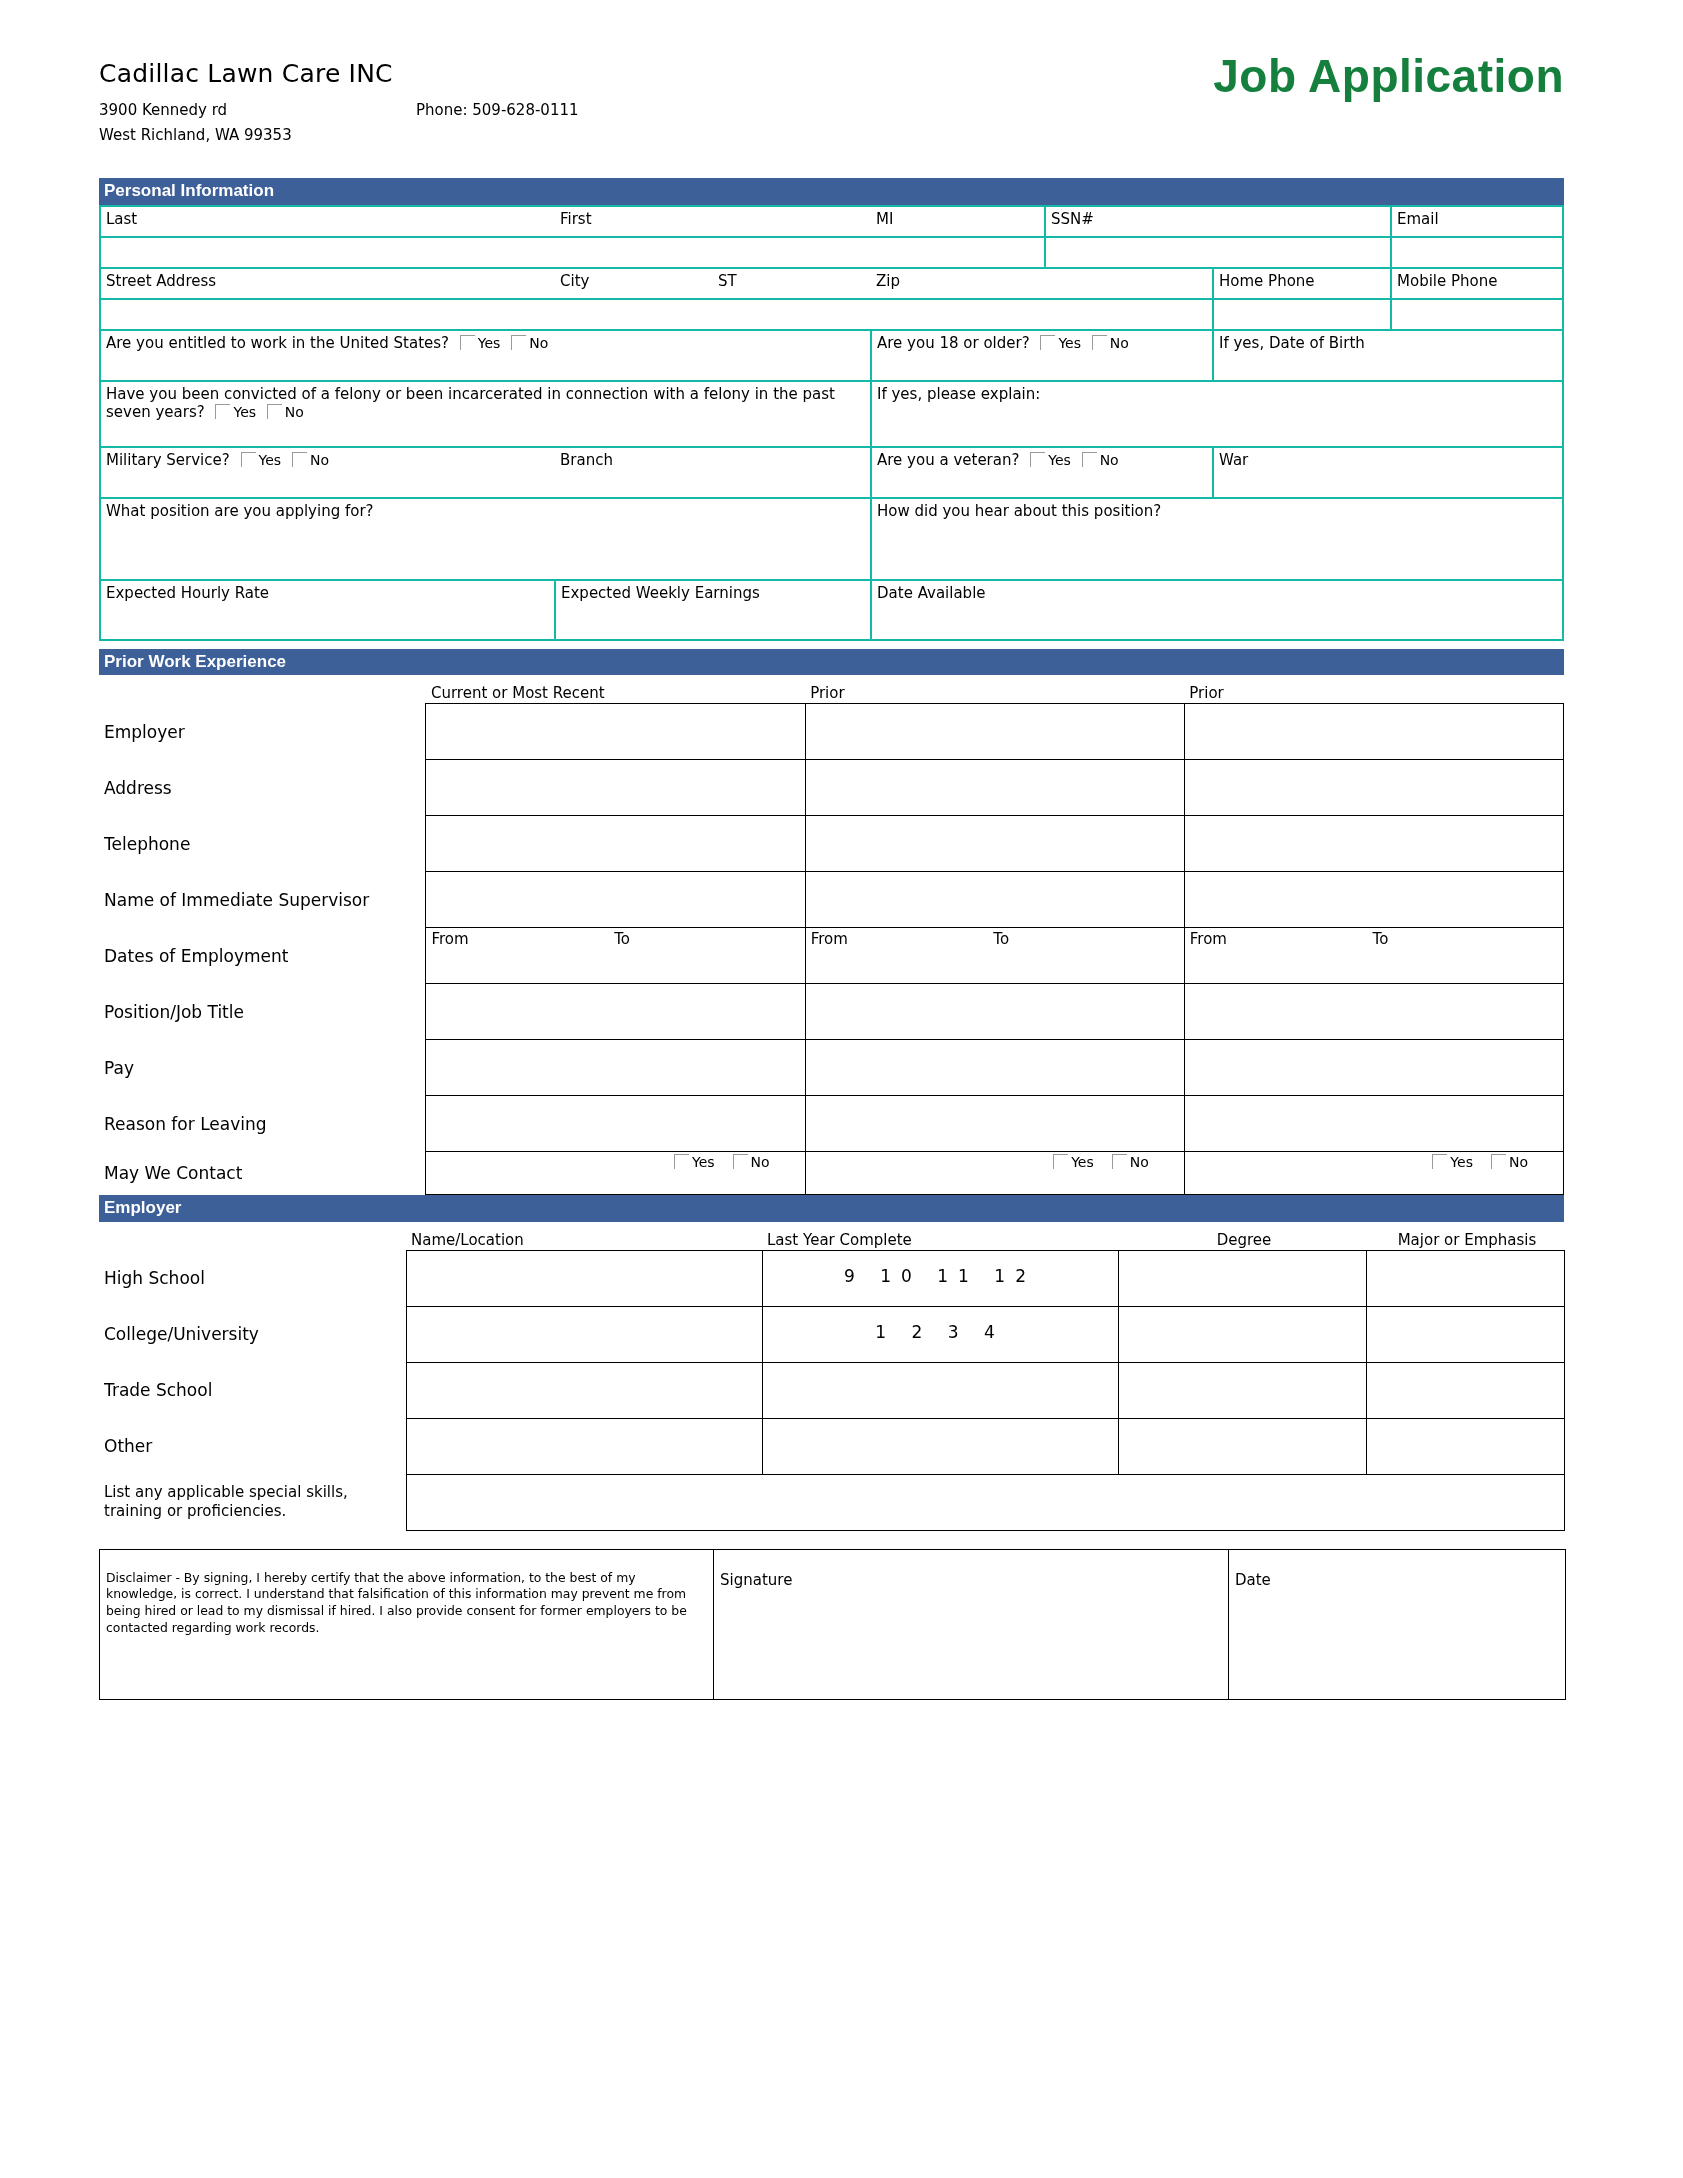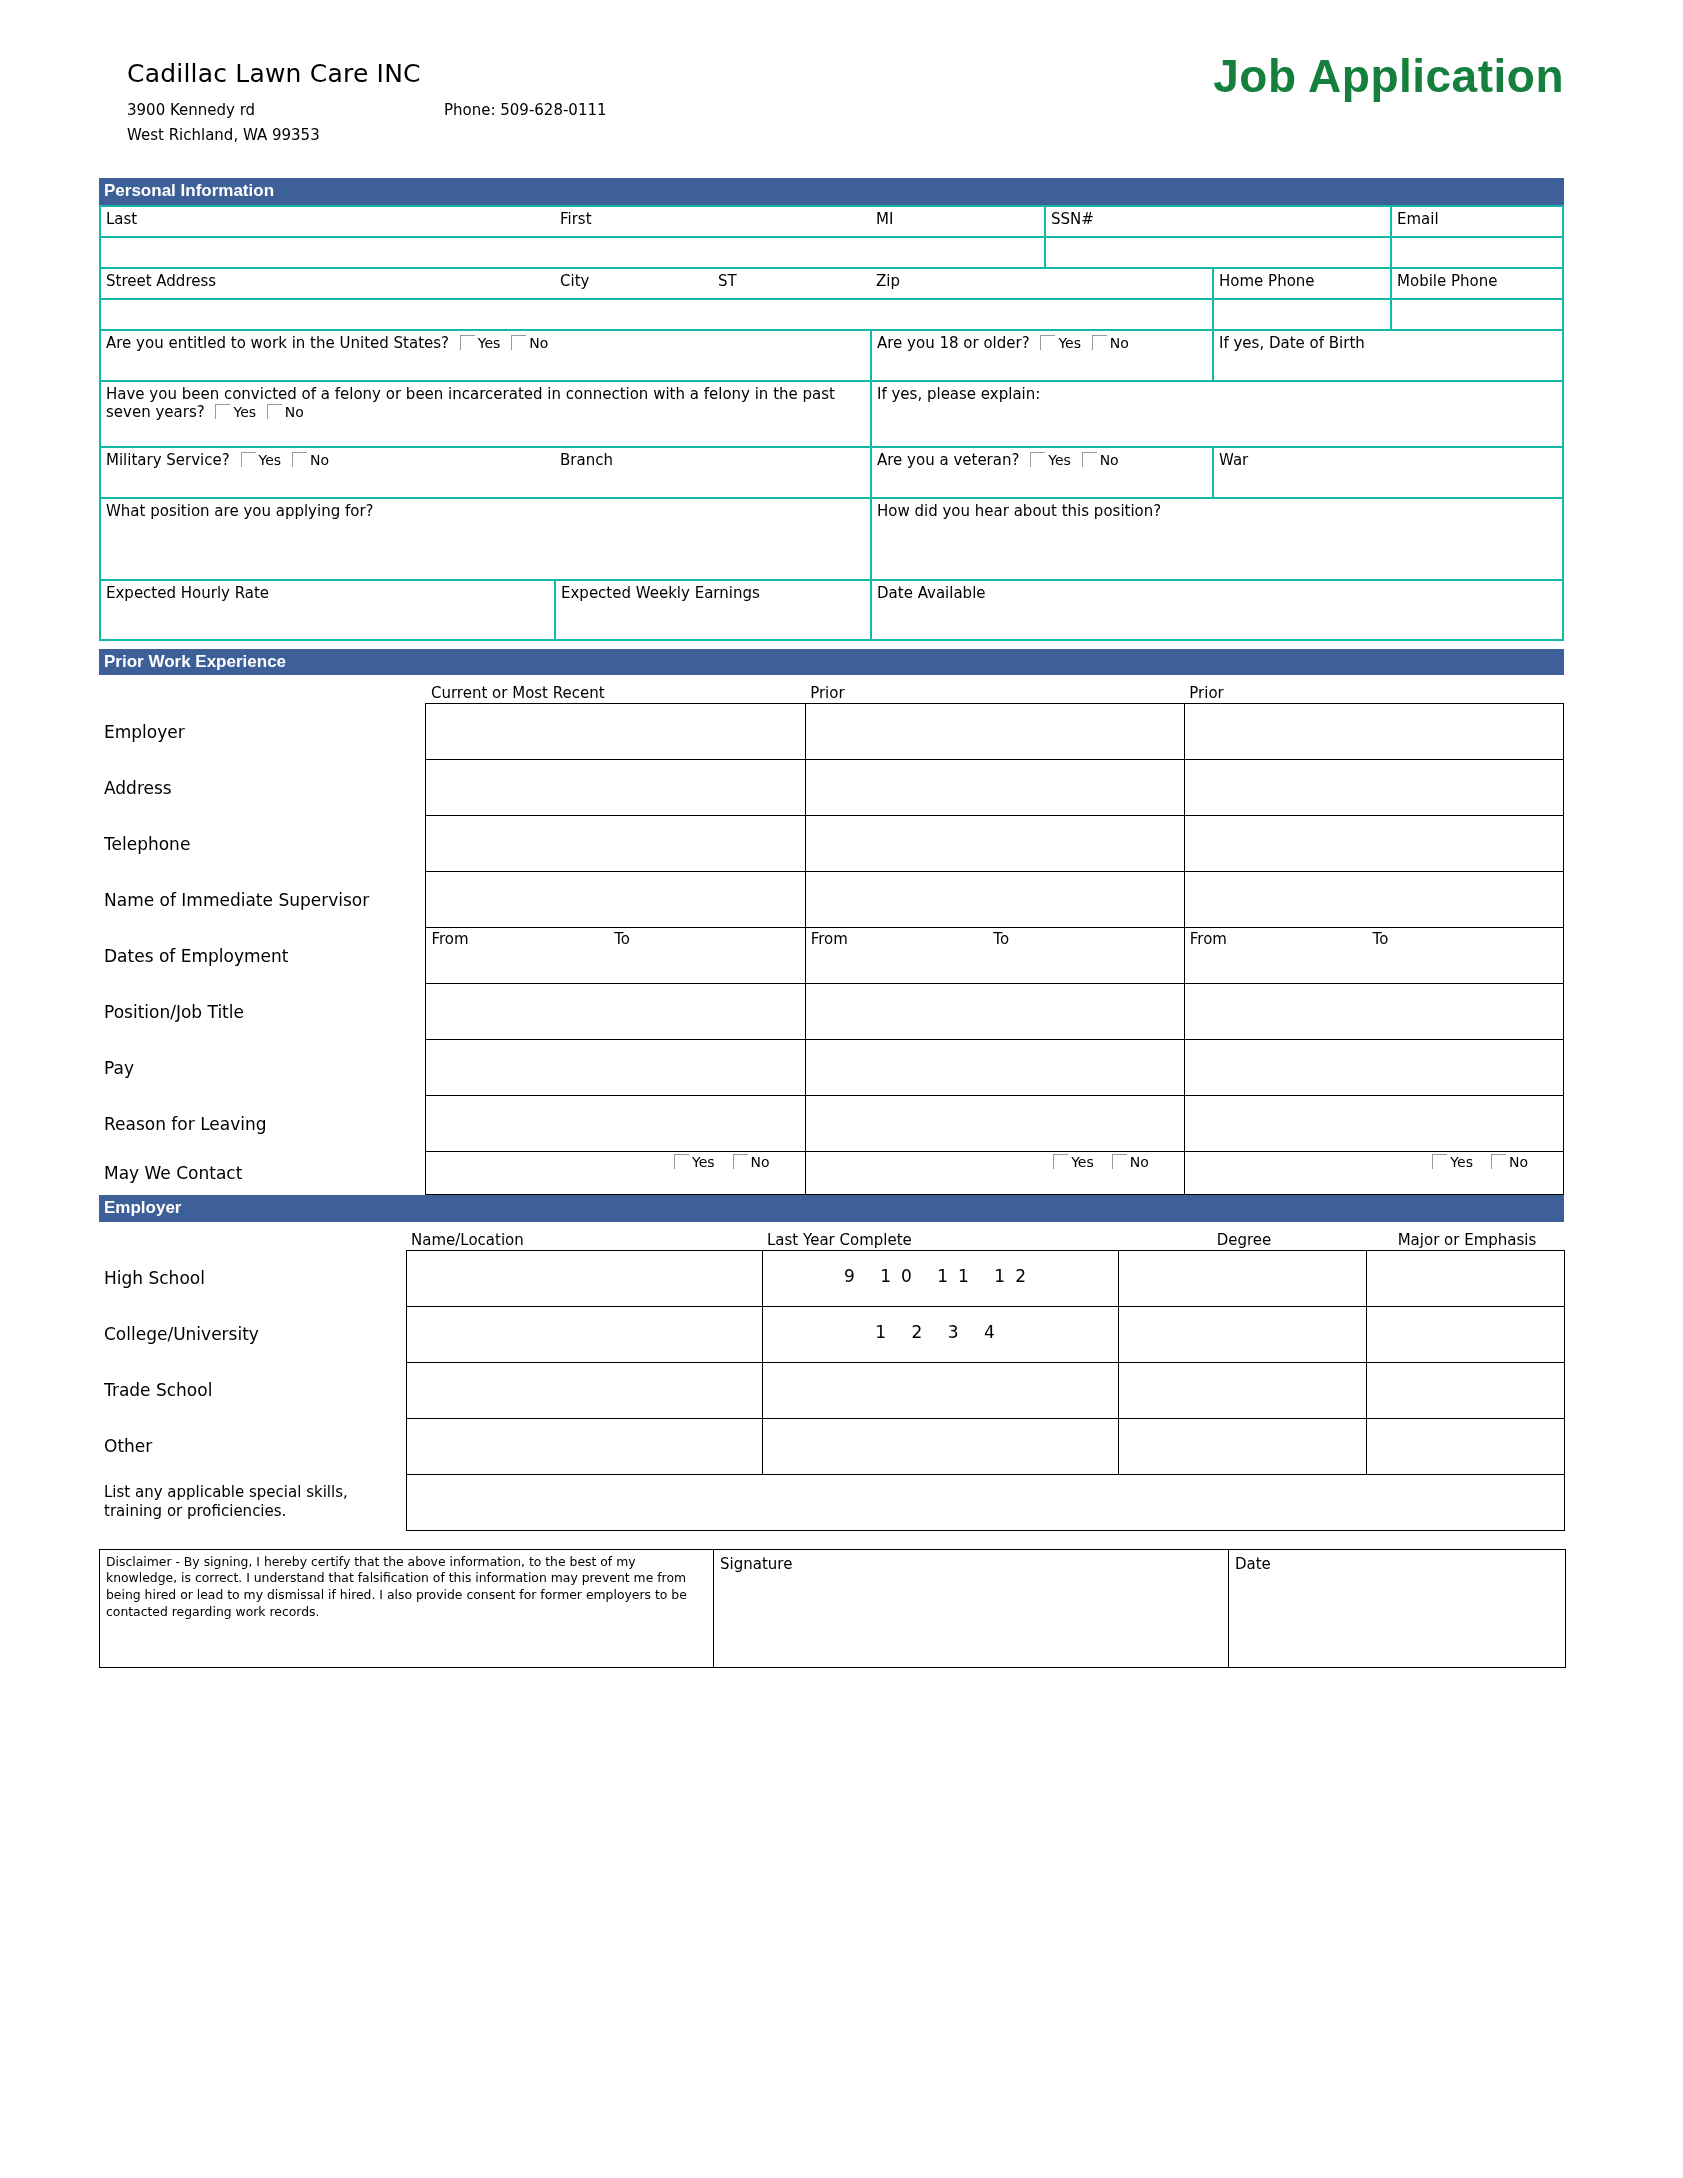--- a/index.html
+++ b/index.html
@@ -25,21 +25,20 @@
     position: absolute;
     left: 99px;
     top: 59px;
     width: 1465px;
   }
 
   
   .hdr {
     position: relative;
     height: 119px;
-    margin-left: 28px;
   }
   .company-name {
     font-family: "DejaVu Sans", sans-serif;
     font-size: 25px;
     letter-spacing: 0.2px;
     position: absolute;
     left: 0;
     top: 0;
   }
   .addr1 {
@@ -196,21 +195,21 @@
   
   table.disc {
     border-collapse: collapse;
     width: 100%;
     table-layout: fixed;
     margin-top: 18px;
   }
   table.disc td {
     border: 1px solid #000;
     vertical-align: top;
-    padding: 4px 6px;
+    padding: 20px 6px;
     height: 109px;
   }
   .disctext {
     font-size: 12.4px;
     line-height: 1.35;
   }
   .topgap { height: 8px; }
 </style>
 </head>
 <body>

